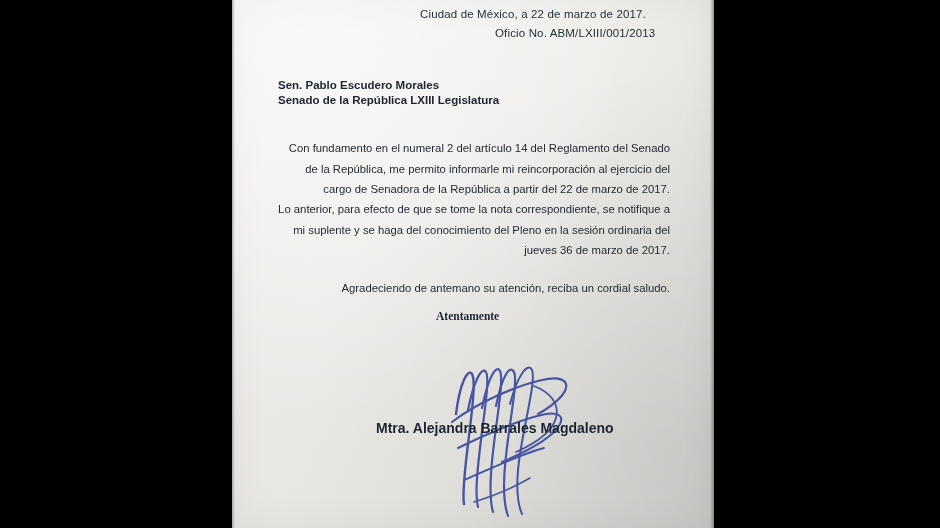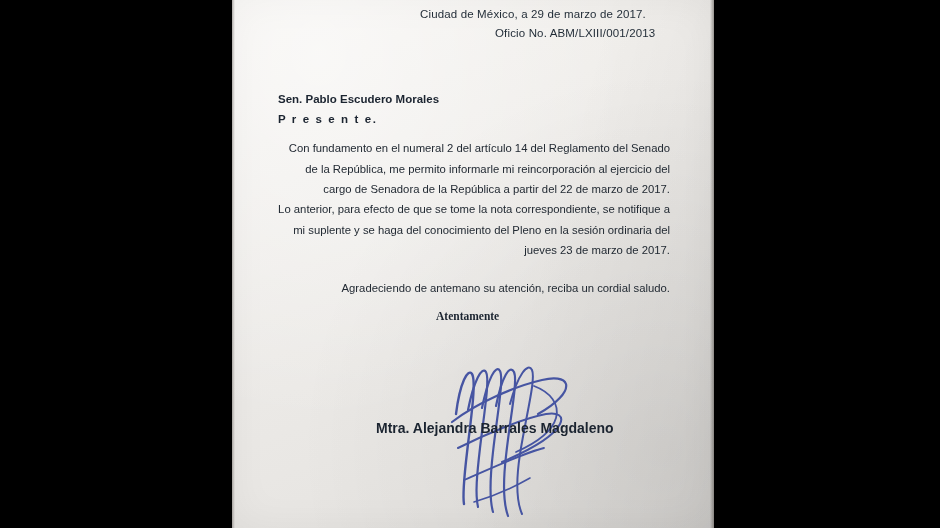--- a/index.html
+++ b/index.html
@@ -75,21 +75,21 @@
     top: 27px;
     font-size: 11.5px;
     letter-spacing: 0.15px;
     color: #1f2a35;
     white-space: nowrap;
   }
 
   .addressee {
     position: absolute;
     left: 46px;
-    top: 92px;
+    top: 78px;
     font-size: 11.5px;
     font-weight: bold;
     line-height: 14.5px;
     color: #1b2430;
   }
   .addressee .presente {
     letter-spacing: 1.6px;
     display: block;
     margin-top: 5px;
   }
@@ -140,32 +140,32 @@
 <body>
 
 <div class="screen">
 
   <div class="paper">
     <div class="paper-edge-left"></div>
     <div class="paper-edge-right"></div>
 
     <div class="doc-body">
 
-      <div class="line-city">Ciudad de México, a 29 de marzo de 2017.</div>
+      <div class="line-city">Ciudad de México, a 22 de marzo de 2017.</div>
 
       <div class="line-oficio">Oficio No. ABM/LXIII/001/2013</div>
 
       <div class="addressee">
         <div>Sen. Pablo Escudero Morales</div>
-        <div class="presente">P r e s e n t e.</div>
+        <div>Senado de la República LXIII Legislatura</div>
       </div>
 
       <div class="para para-1">Con fundamento en el numeral 2 del artículo 14 del Reglamento del Senado de la República, me permito informarle mi reincorporación al ejercicio del cargo de Senadora de la República a partir del 22 de marzo de 2017.</div>
 
-      <div class="para para-2">Lo anterior, para efecto de que se tome la nota correspondiente, se notifique a mi suplente y se haga del conocimiento del Pleno en la sesión ordinaria del jueves 23 de marzo de 2017.</div>
+      <div class="para para-2">Lo anterior, para efecto de que se tome la nota correspondiente, se notifique a mi suplente y se haga del conocimiento del Pleno en la sesión ordinaria del jueves 36 de marzo de 2017.</div>
 
       <div class="para para-3">Agradeciendo de antemano su atención, reciba un cordial saludo.</div>
 
       <div class="closing">Atentamente</div>
 
       <svg class="signature-ink" viewBox="0 0 150 170" xmlns="http://www.w3.org/2000/svg">
         <g fill="none" stroke="#3a4a9e" stroke-linecap="round" stroke-linejoin="round" opacity="0.92">
           <path d="M18 62 C 22 30, 30 16, 34 22 C 38 28, 34 60, 30 92 C 27 118, 24 140, 26 152" stroke-width="2.4"></path>
           <path d="M30 58 C 36 28, 44 14, 48 20 C 52 27, 46 62, 42 96 C 39 122, 37 142, 40 155" stroke-width="2.2"></path>
           <path d="M44 56 C 50 26, 58 12, 62 19 C 66 27, 59 64, 55 100 C 52 126, 51 146, 55 160" stroke-width="2.2"></path>

